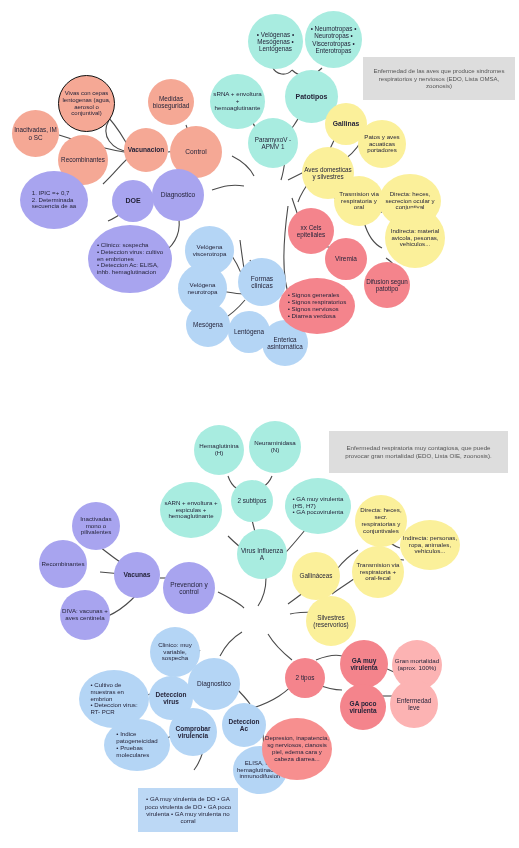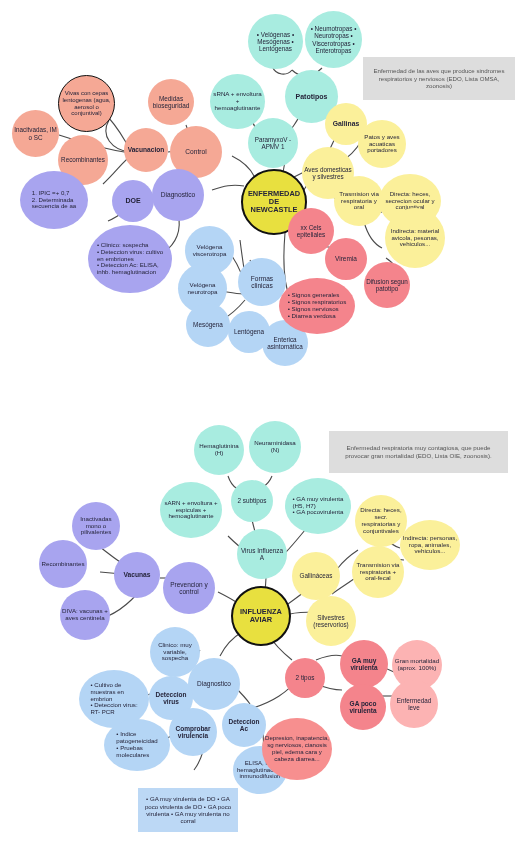--- a/index.html
+++ b/index.html
@@ -91,23 +91,20 @@
       <path d="M316,660 C326,656 334,654 342,656"></path>
       <path d="M316,684 C326,688 334,690 342,690"></path>
       <path d="M378,666 C386,668 390,670 394,672"></path>
       <path d="M378,696 C384,696 388,696 394,696"></path>
       <path d="M300,676 C290,690 274,704 238,712"></path>
     </g>
   </svg>
 
   <div class="note" style="left:363px;top:57px;width:152px;height:43px;font-size:6.1px;">Enfermedad de las aves que produce sindromes respiratorios y nerviosos (EDO, Lista OMSA, zoonosis)</div>
 
-  <div class="node core" style="left:241px;top:169px;width:66px;height:66px;background:#e8e03f;font-size:7.4px;">ENFERMEDAD
-DE
-NEWCASTLE</div>
 
   <div class="node" style="left:248px;top:14px;width:55px;height:55px;background:#a8ece0;font-size:6.3px;">• Velógenas
 • Mesógenas
 • Lentógenas</div>
   <div class="node" style="left:305px;top:11px;width:57px;height:57px;background:#a8ece0;font-size:6.3px;">• Neumotropas
 • Neurotropas
 • Viscerotropas
 • Enterotropas</div>
   <div class="node bold" style="left:285px;top:70px;width:53px;height:53px;background:#a8ece0;font-size:7px;">Patotipos</div>
   <div class="node" style="left:210px;top:74px;width:55px;height:55px;background:#a8ece0;font-size:6.2px;">sRNA +
@@ -184,22 +181,20 @@
     <span class="lst">• Signos generales
 • Signos respiratorios
 • Signos nerviosos
 • Diarrea verdosa</span>
   </div>
 
   <div class="note" style="left:329px;top:431px;width:179px;height:42px;font-size:6.2px;">Enfermedad respiratoria muy contagiosa,
 que puede provocar gran mortalidad (EDO,
 Lista OIE, zoonosis).</div>
 
-  <div class="node core" style="left:231px;top:586px;width:60px;height:60px;background:#e8e03f;font-size:7.4px;">INFLUENZA
-AVIAR</div>
 
   <div class="node" style="left:194px;top:425px;width:50px;height:50px;background:#a8ece0;font-size:6.2px;">Hemaglutinina
 (H)</div>
   <div class="node" style="left:249px;top:421px;width:52px;height:52px;background:#a8ece0;font-size:6.2px;">Neuraminidasa
 (N)</div>
   <div class="node" style="left:231px;top:480px;width:42px;height:42px;background:#a8ece0;font-size:6.4px;">2
 subtipos</div>
   <div class="node" style="left:160px;top:482px;width:62px;height:56px;background:#a8ece0;font-size:6.1px;">sARN + envoltura
 + espiculas +
 hemoaglutinante</div>

